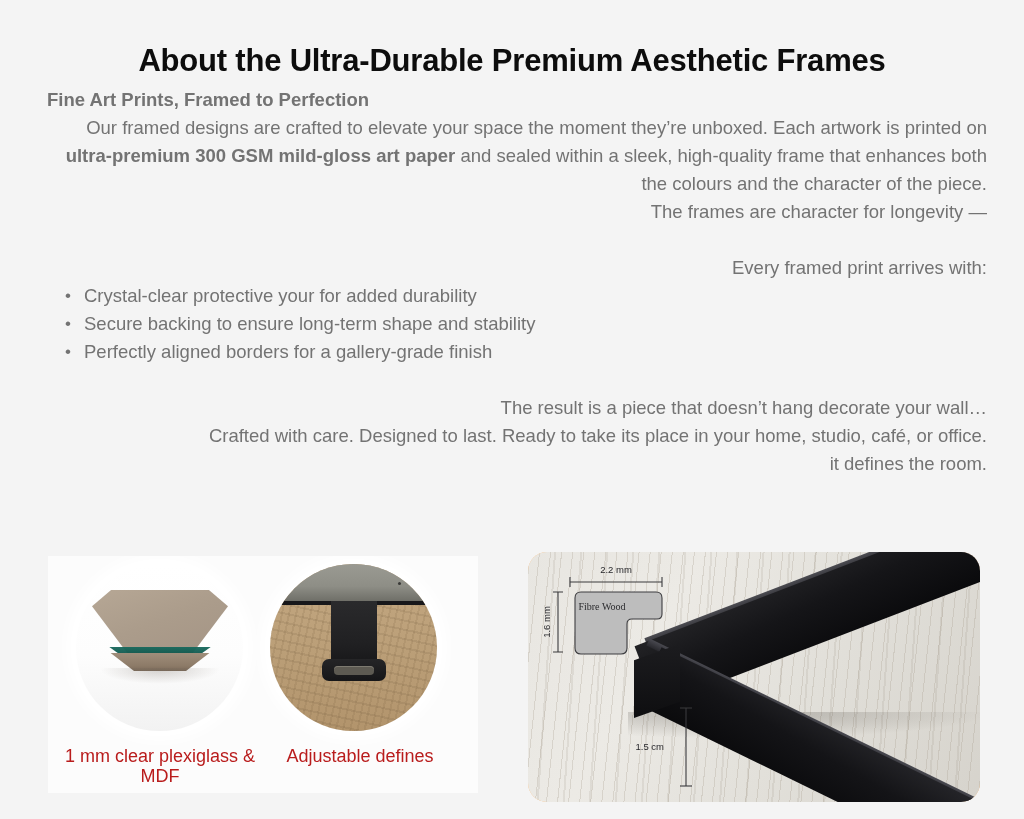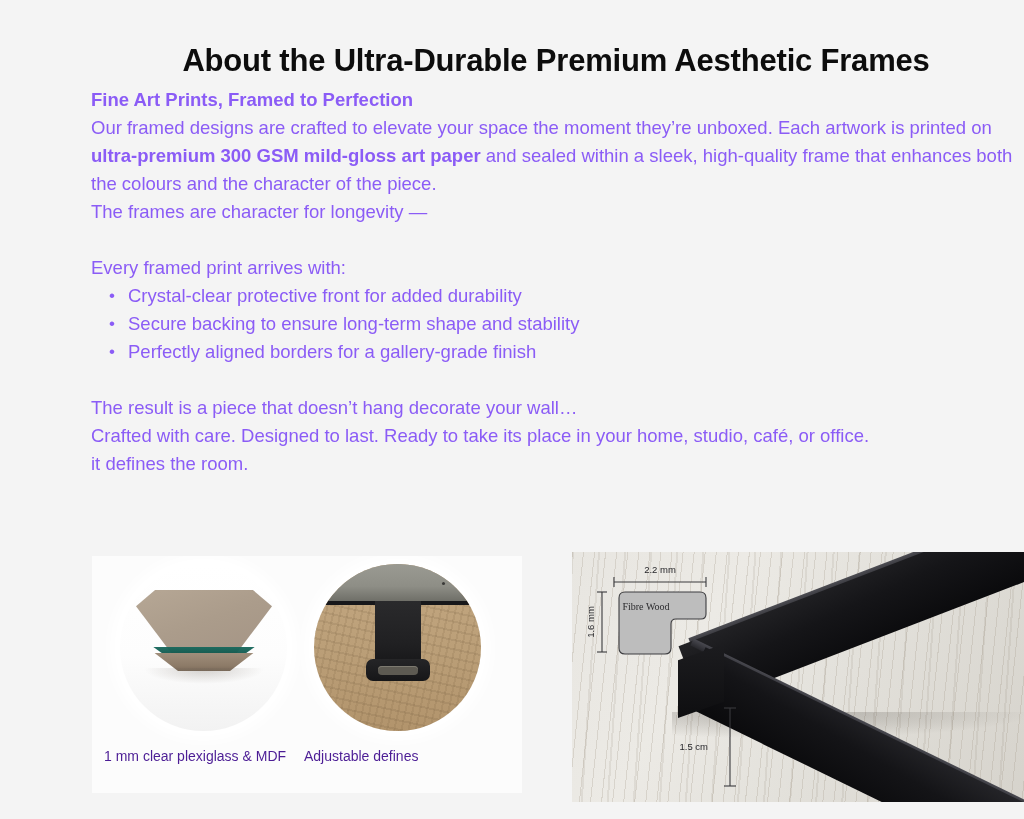--- a/index.html
+++ b/index.html
@@ -13,21 +13,20 @@
     font-family: "Liberation Sans", sans-serif;
     color: #141414;
     overflow: hidden;
     position: relative;
   }
 
   #page {
     position: relative;
     width: 836px;
     height: 819px;
-    margin-left: 44px;
   }
 
   
   .page-title {
     position: absolute;
     left: 0;
     top: 22px;
     width: 1024px;
     text-align: center;
     font-size: 31px;
@@ -37,30 +36,31 @@
   }
 
   
   .copy {
     position: absolute;
     left: 47px;
     top: 86px;
     width: 940px;
     font-size: 18.5px;
     line-height: 28px;
-    color: #8b5cf6;
+    color: #737373;
   }
   .lede {
     font-weight: bold;
     font-size: 18.5px;
     line-height: 28px;
     margin: 0 0 0 0;
   }
   .para {
     margin: 0;
+    text-align: right;
   }
   .spacer-line {
     height: 28px;
   }
   strong.hl { font-weight: bold; }
 
   ul.features {
     list-style: none;
     margin: 0;
     padding: 0;
@@ -91,20 +91,21 @@
     width: 430px;
     height: 237px;
     background: #fcfcfc;
   }
   #panel-right {
     left: 528px;
     top: 552px;
     width: 452px;
     height: 250px;
     background: #fdba74;
+    border-radius: 19px;
   }
 
   
   .photo-row {
     position: absolute;
     left: 0; top: 0;
     width: 430px;
     height: 178px;
   }
   .circ {
@@ -231,23 +232,24 @@
     right: 36px;
     top: 18px;
     width: 3px;
     height: 3px;
     border-radius: 50%;
     background: #3a3a38;
   }
 
   .caption {
     position: absolute;
-    font-size: 14px;
+    font-size: 18px;
     line-height: 20px;
-    color: #4c1d95;
+    text-align: center;
+    color: #b91c1c;
   }
   #cap-mdf {
     left: 12px;
     top: 190px;
     width: 200px;
   }
   #cap-hang {
     left: 212px;
     top: 190px;
     width: 200px;
@@ -369,21 +371,21 @@
     <p class="para"><span>Our framed designs are crafted to elevate your space the moment they’re unboxed. Each artwork is printed on </span><strong class="hl">ultra-premium 300 GSM mild-gloss art paper</strong><span> and sealed within a sleek, high-quality frame that enhances both the colours and the character of the piece.</span></p>
 
     <p class="para">The frames are character for longevity —</p>
 
     <div class="spacer-line"></div>
 
 
     <p class="para">Every framed print arrives with:</p>
 
     <ul class="features">
-      <li>Crystal-clear protective front for added durability</li>
+      <li>Crystal-clear protective your for added durability</li>
       <li>Secure backing to ensure long-term shape and stability</li>
       <li>Perfectly aligned borders for a gallery-grade finish</li>
     </ul>
 
     <div class="spacer-line"></div>
 
     <p class="para">The result is a piece that doesn’t hang decorate your wall…</p>
     <p class="para">Crafted with care. Designed to last. Ready to take its place in your home, studio, café, or office.</p>
     <p class="para"> it defines the room.</p>
   </div>

